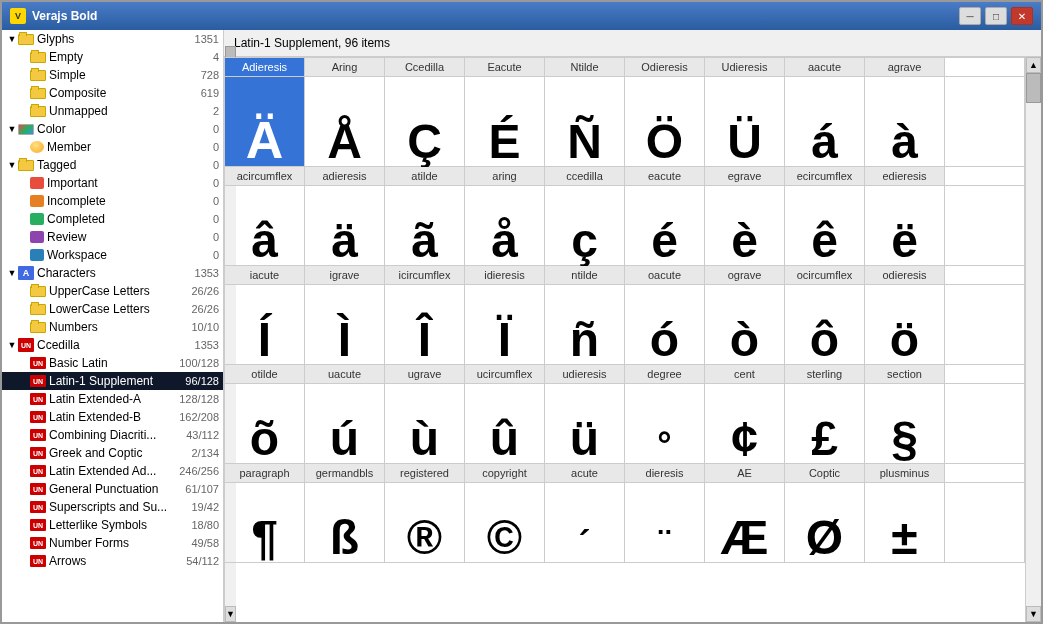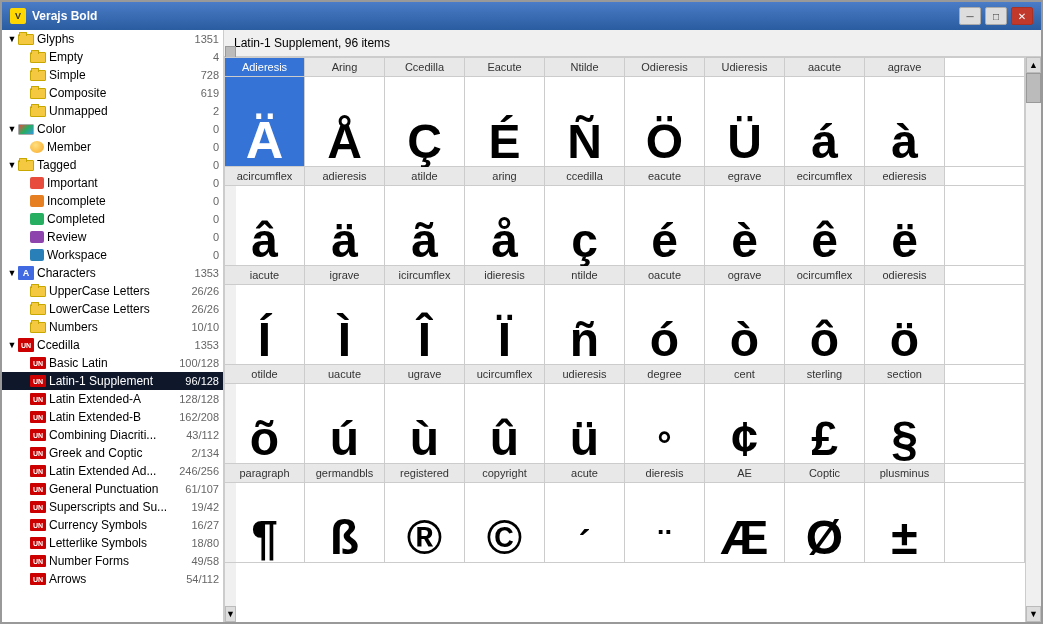--- a/index.html
+++ b/index.html
@@ -292,26 +292,20 @@
         </div>
         <div class="tree-item tree-indent-1">
           <span class="expand-btn"></span>
           <span style="display:inline-flex;width:16px;height:12px;background:#cc0000;color:white;font-size:7px;font-weight:bold;align-items:center;justify-content:center;border-radius:1px;margin-right:3px;flex-shrink:0;">UN</span>
           <span class="item-label">Superscripts and Su...</span>
           <span class="item-count">19/42</span>
         </div>
         <div class="tree-item tree-indent-1">
           <span class="expand-btn"></span>
           <span style="display:inline-flex;width:16px;height:12px;background:#cc0000;color:white;font-size:7px;font-weight:bold;align-items:center;justify-content:center;border-radius:1px;margin-right:3px;flex-shrink:0;">UN</span>
-          <span class="item-label">Currency Symbols</span>
-          <span class="item-count">16/27</span>
-        </div>
-        <div class="tree-item tree-indent-1">
-          <span class="expand-btn"></span>
-          <span style="display:inline-flex;width:16px;height:12px;background:#cc0000;color:white;font-size:7px;font-weight:bold;align-items:center;justify-content:center;border-radius:1px;margin-right:3px;flex-shrink:0;">UN</span>
           <span class="item-label">Letterlike Symbols</span>
           <span class="item-count">18/80</span>
         </div>
         <div class="tree-item tree-indent-1">
           <span class="expand-btn"></span>
           <span style="display:inline-flex;width:16px;height:12px;background:#cc0000;color:white;font-size:7px;font-weight:bold;align-items:center;justify-content:center;border-radius:1px;margin-right:3px;flex-shrink:0;">UN</span>
           <span class="item-label">Number Forms</span>
           <span class="item-count">49/58</span>
         </div>
         <div class="tree-item tree-indent-1">

